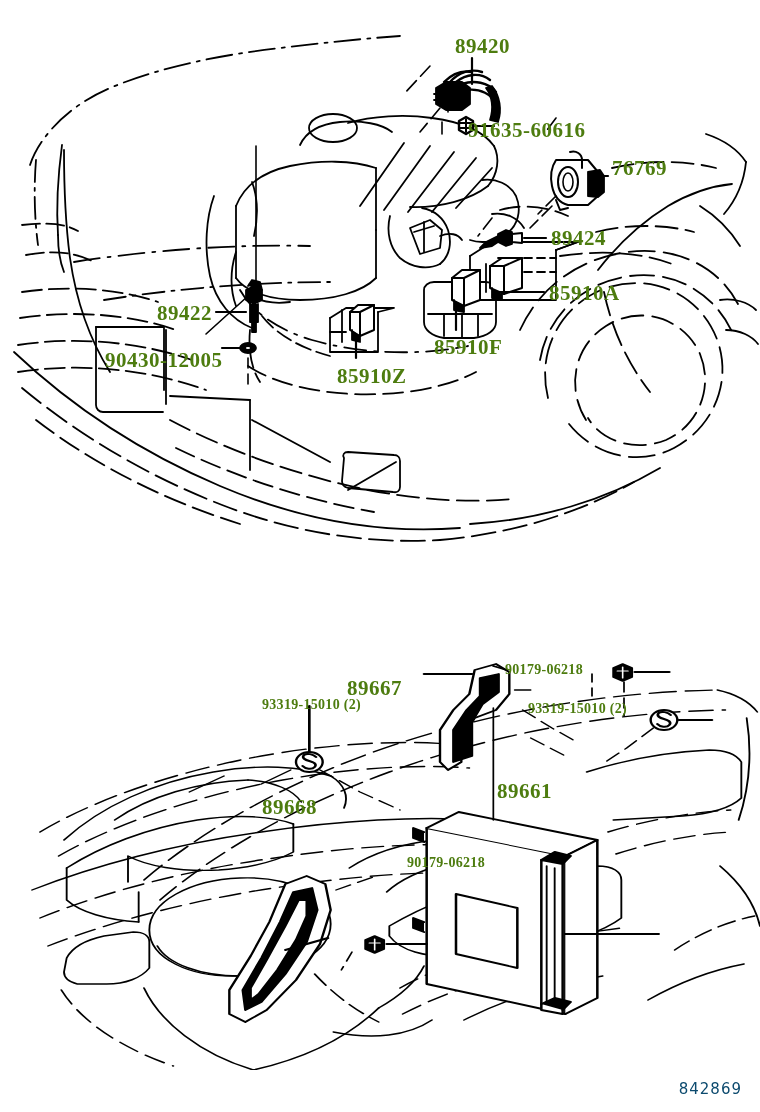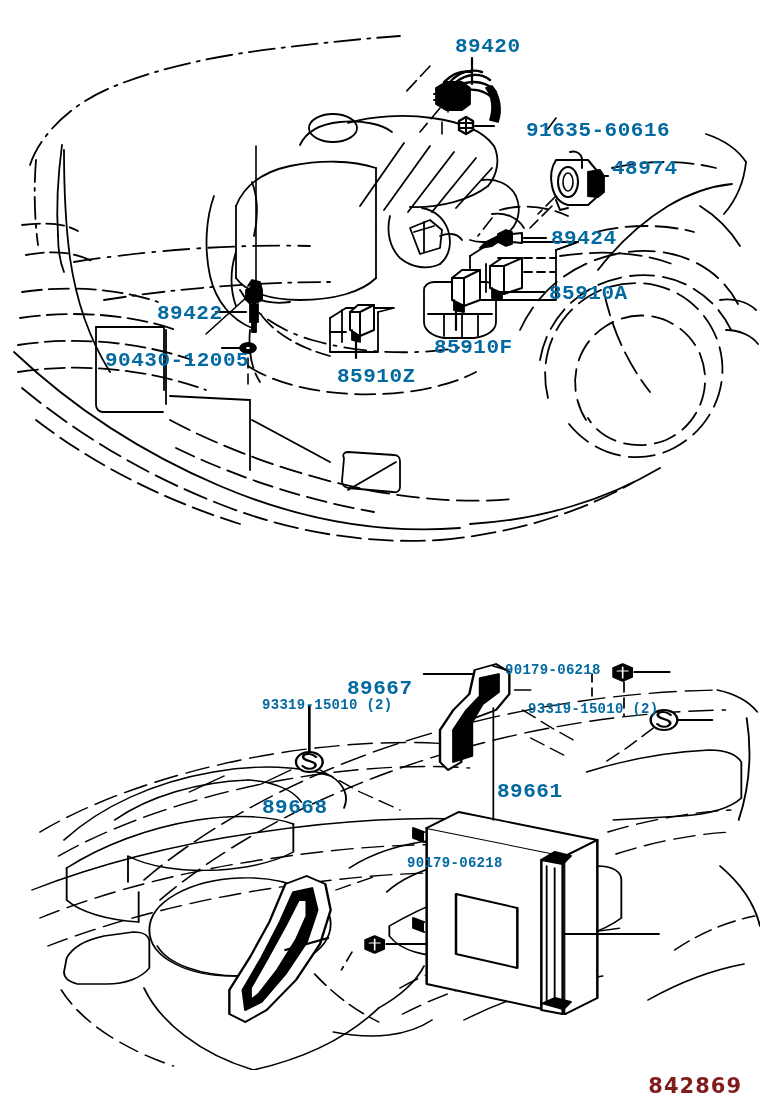--- a/index.html
+++ b/index.html
@@ -26,38 +26,38 @@
   #panel-bottom { top: 570px; height: 500px; }
 
   .art {
     position: absolute;
     left: 0;
     top: 0;
   }
 
   .label {
     position: absolute;
-    font-family: Liberation Mono, monospace;
+    font-family: Liberation Serif, serif;
     font-weight: bold;
-    color: #0369a1;
+    color: #4d7c0f;
     white-space: nowrap;
     letter-spacing: 0px;
     line-height: 1;
   }
   .lbl-lg { font-size: 21px; letter-spacing: 0.5px; }
   .lbl-md { font-size: 14px; letter-spacing: 0.3px; }
 
   #figure-id {
     position: absolute;
     right: 18px;
     bottom: 14px;
-    font-size: 21px;
-    font-weight: bold;
+    font-size: 15px;
+    font-weight: normal;
     letter-spacing: 1px;
-    color: #7f1d1d;
+    color: #0c4a6e;
   }
 </style>
 </head>
 <body>
 
 <div id="page">
 
   <div class="panel" id="panel-top">
     <svg class="art" width="760" height="570" viewBox="0 0 760 570">
       <g fill="none" stroke="#000" stroke-width="1.8" stroke-linecap="round" stroke-linejoin="round">
@@ -276,22 +276,22 @@
           <path d="M448 102 L448 112"></path>
           <path d="M442 122 L442 134"></path>
           <path d="M256 146 L256 290"></path>
           <path d="M206 334 L248 296"></path>
           <path d="M248 358 L248 388" stroke-dasharray="10 6"></path>
         </g>
       </g>
     </svg>
 
     <div class="label lbl-lg" style="left:455px; top:36px;">89420</div>
-    <div class="label lbl-lg" style="left:526px; top:120px;">91635-60616</div>
-    <div class="label lbl-lg" style="left:612px; top:158px;">48974</div>
+    <div class="label lbl-lg" style="left:468px; top:120px;">91635-60616</div>
+    <div class="label lbl-lg" style="left:612px; top:158px;">76769</div>
     <div class="label lbl-lg" style="left:551px; top:228px;">89424</div>
     <div class="label lbl-lg" style="left:549px; top:283px;">85910A</div>
     <div class="label lbl-lg" style="left:157px; top:303px;">89422</div>
     <div class="label lbl-lg" style="left:434px; top:337px;">85910F</div>
     <div class="label lbl-lg" style="left:105px; top:338px;margin-top:12px;">90430-12005</div>
     <div class="label lbl-lg" style="left:337px; top:366px;">85910Z</div>
   </div>
 
   <div class="panel" id="panel-bottom">
     <svg class="art" width="760" height="500" viewBox="0 0 570 500" preserveAspectRatio="none">

